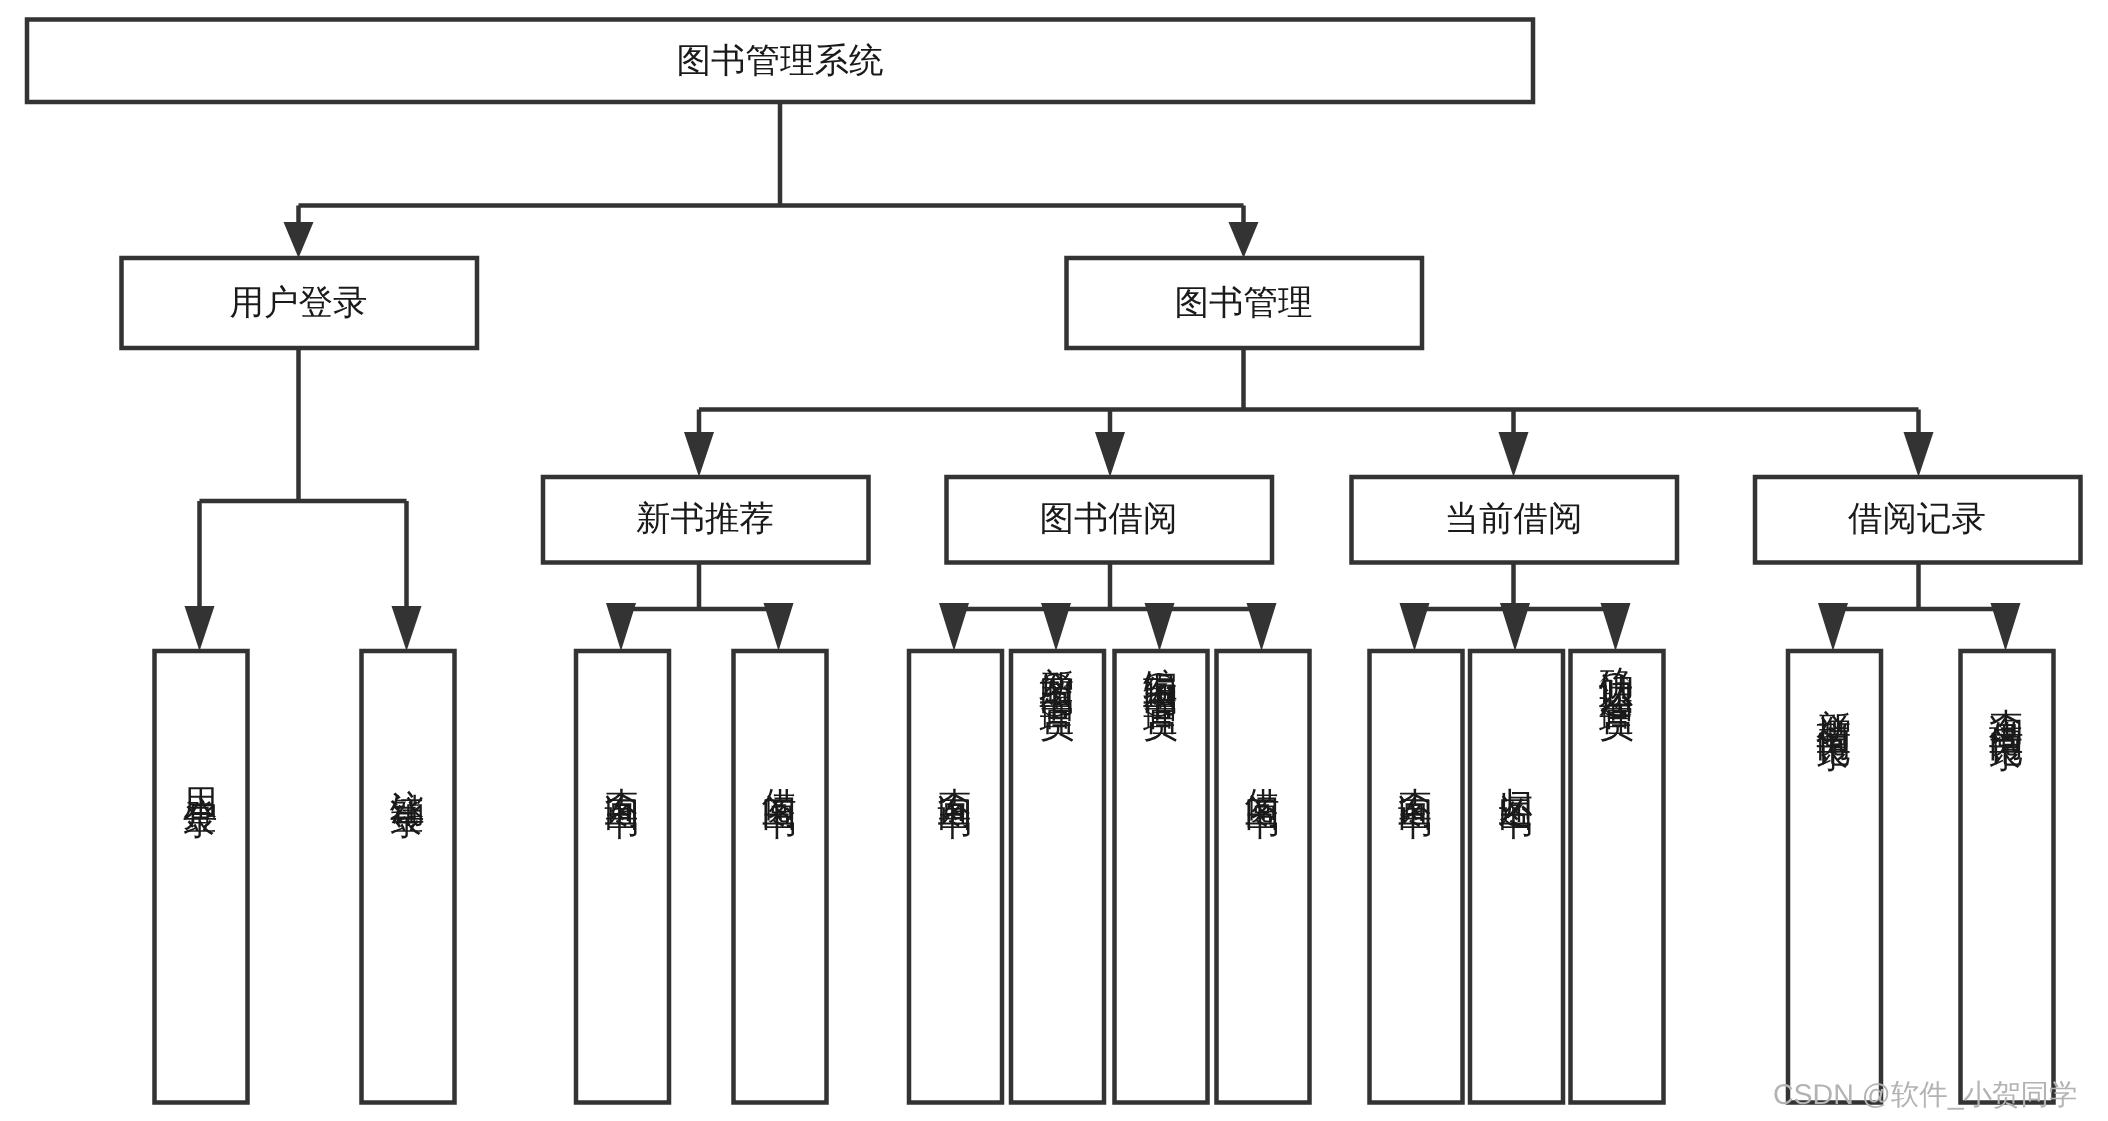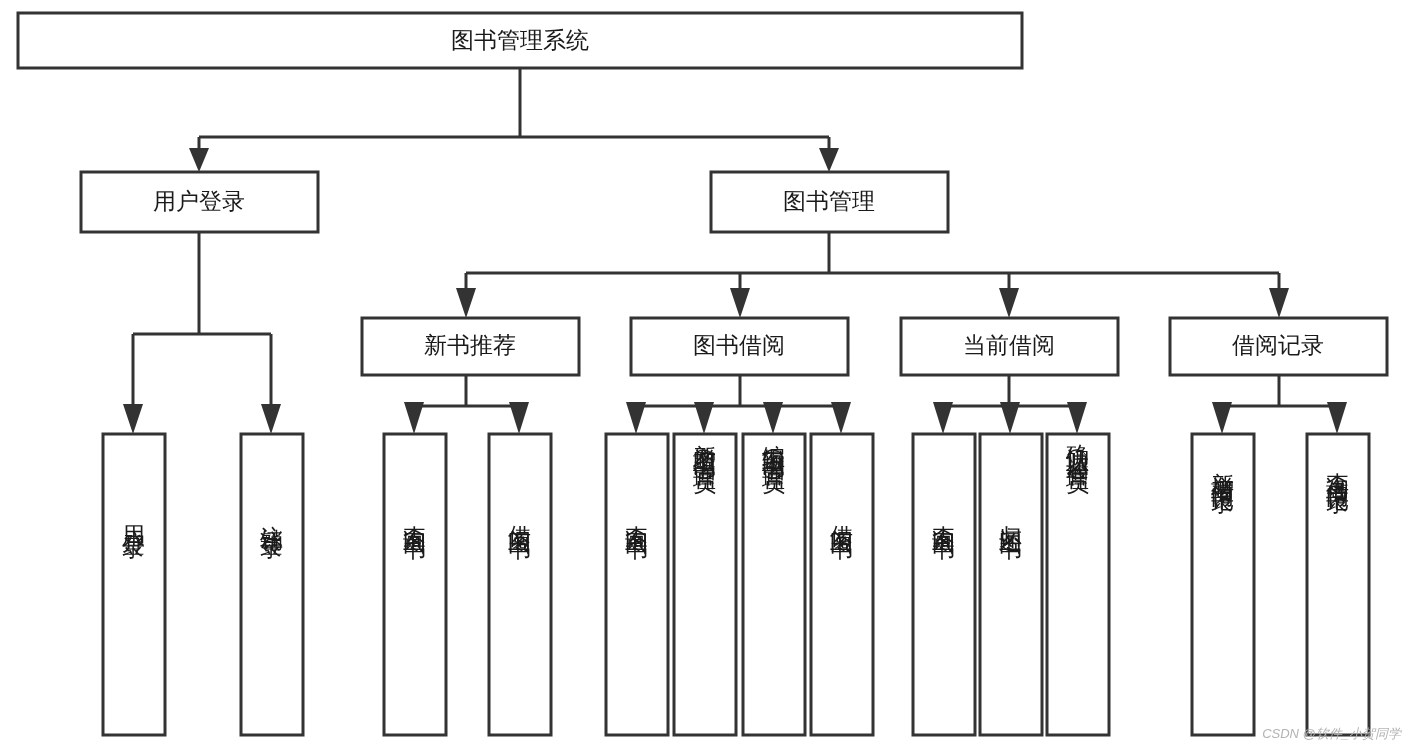--- a/index.html
+++ b/index.html
@@ -52,28 +52,27 @@
     stroke: #333333;
     stroke-width: 3;
     fill: none;
   }
   .arrow-head {
     fill: #333333;
     stroke: none;
   }
   .watermark {
     position: absolute;
-    right: 4px;
+    right: 20px;
     bottom: 4px;
     font-family: "Liberation Sans", "DejaVu Sans", sans-serif;
-    font-size: 13px;
+    font-size: 19px;
     color: #b3b3b3;
     white-space: nowrap;
     pointer-events: none;
-    font-style: italic;
   }
 </style>
 </head>
 <body>
 
 <div id="diagram-root">
   <svg width="1405" height="747" viewBox="0 0 1405 747" xmlns="http://www.w3.org/2000/svg">
 
     <defs>
       <g id="arrowdef"></g>

